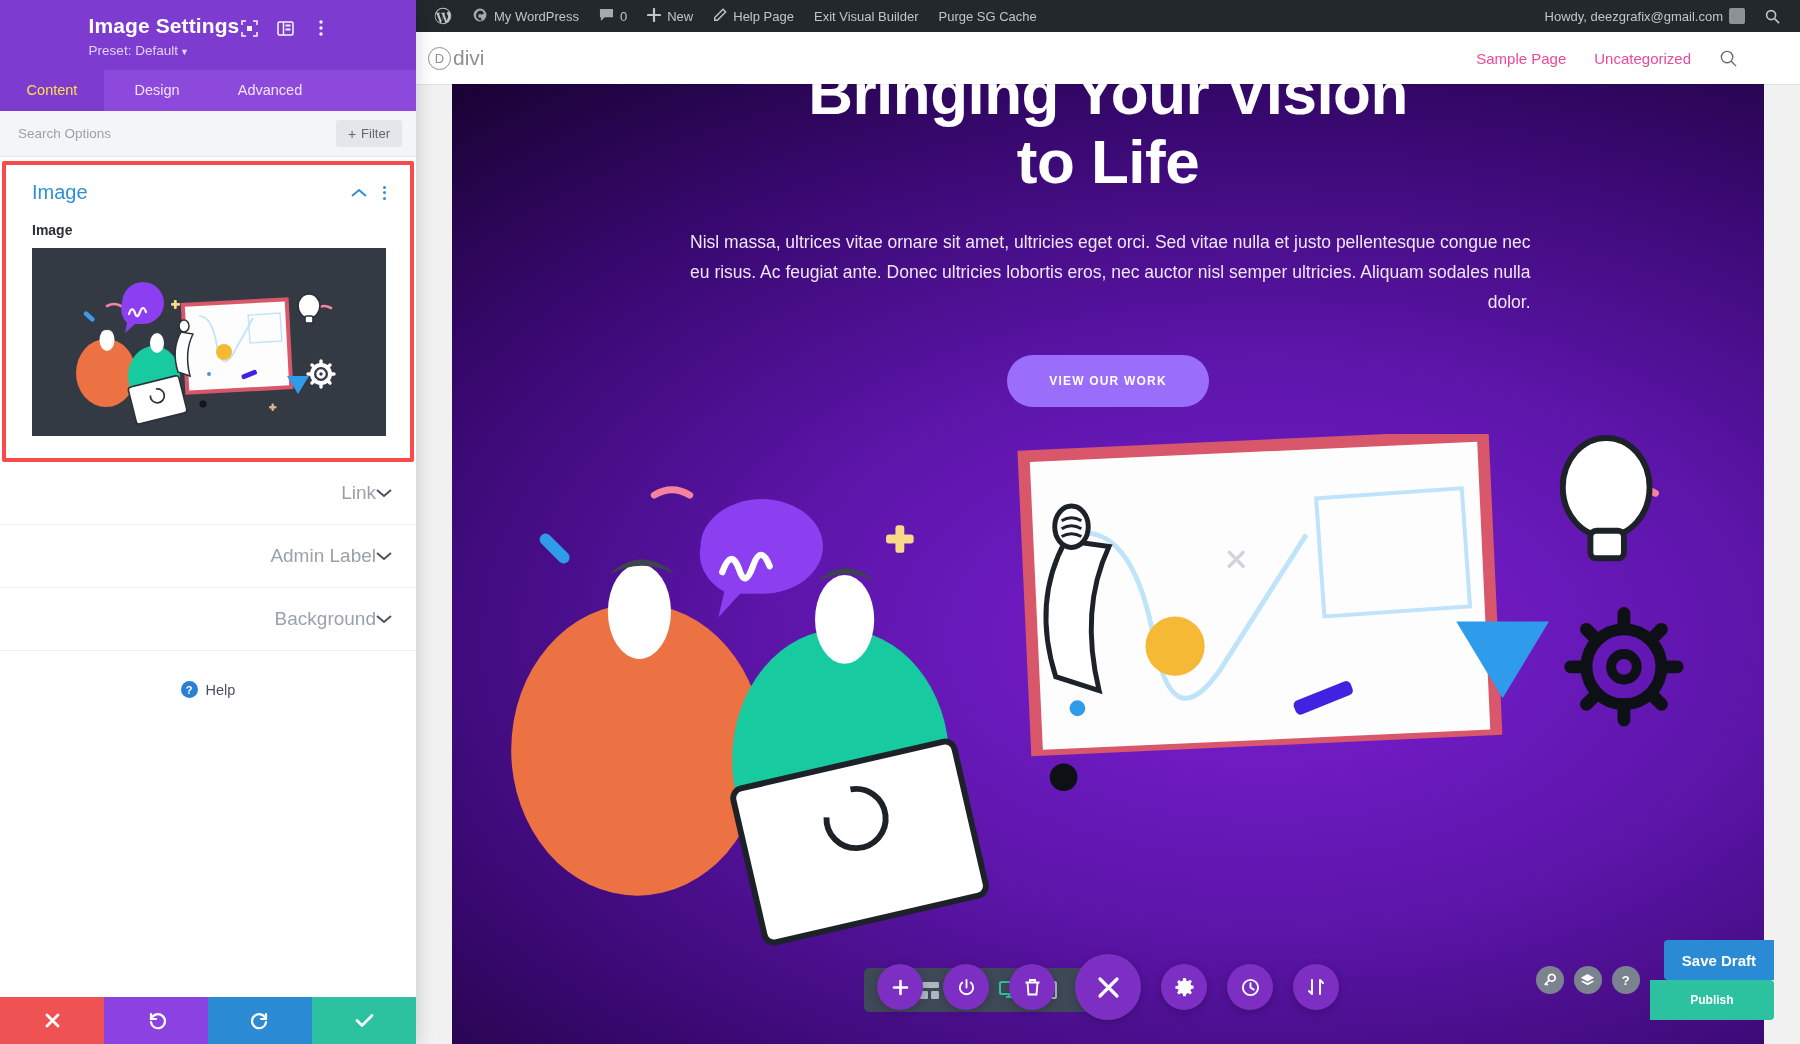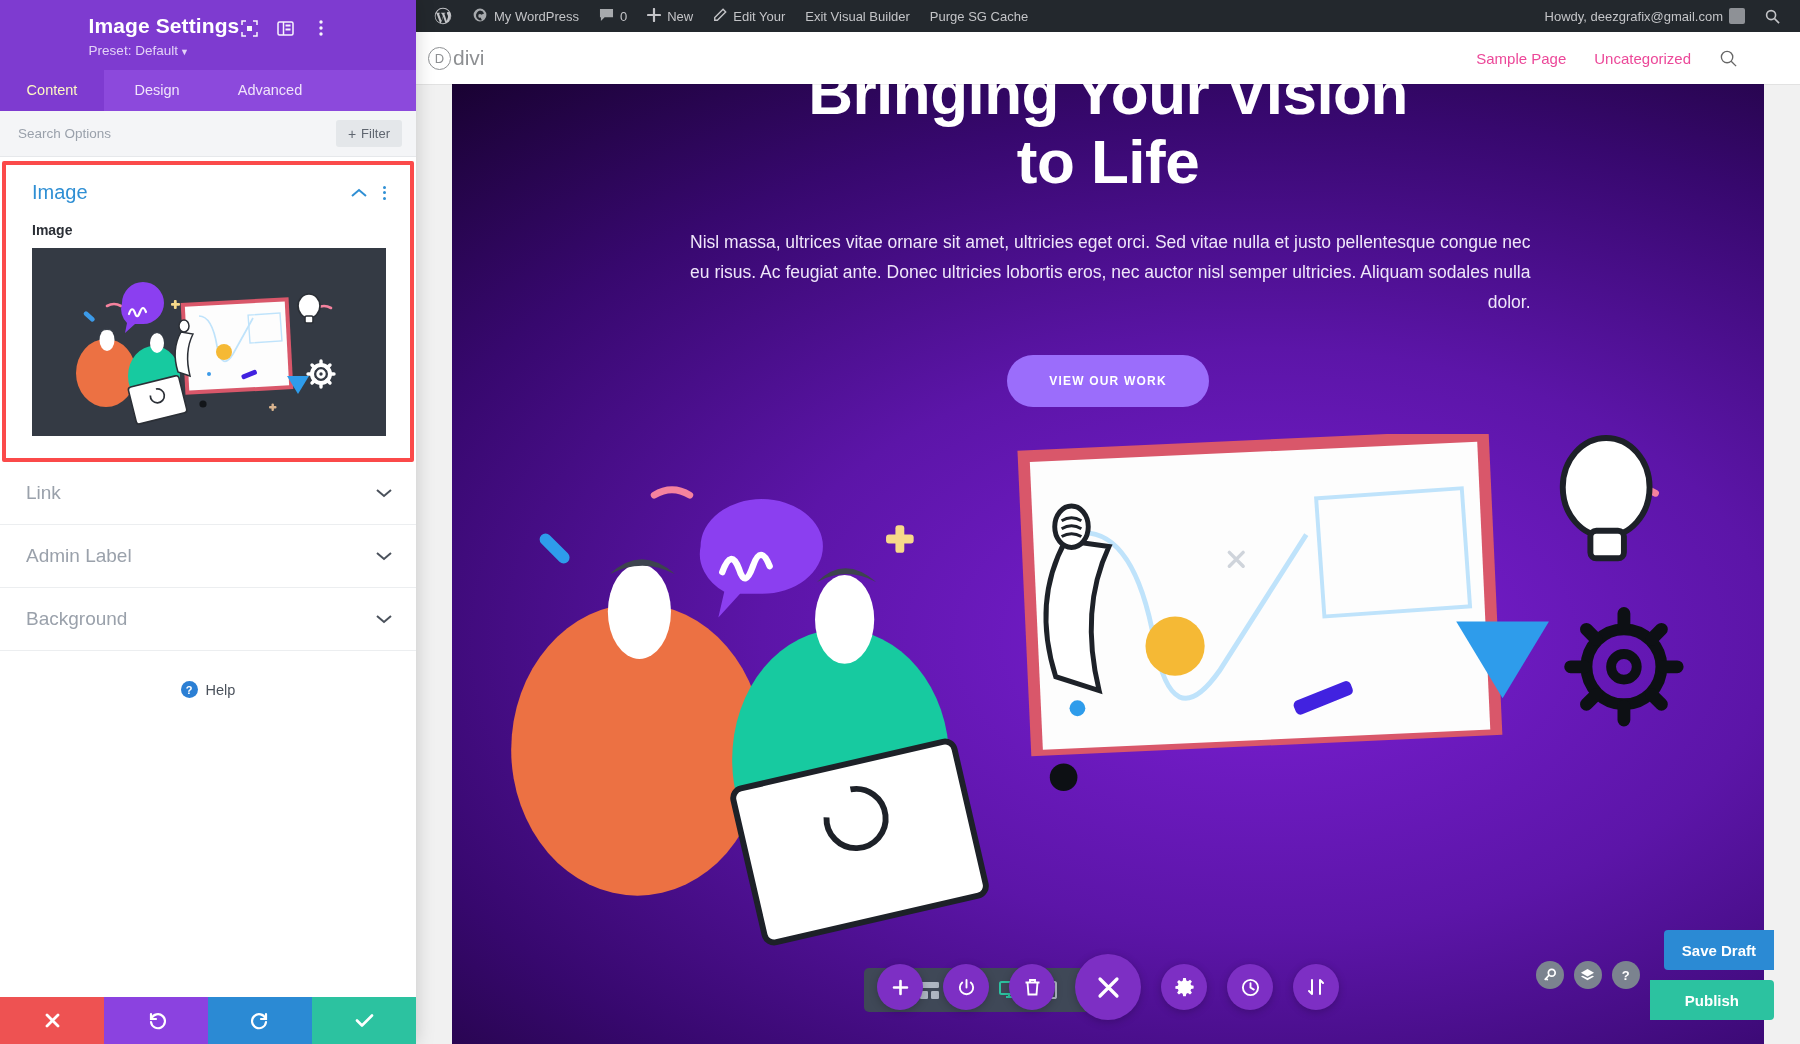--- a/index.html
+++ b/index.html
@@ -27,21 +27,21 @@
   .ph-preset .caret { font-size: 9px; margin-left: 2px; }
   .ph-icons { display: flex; gap: 16px; align-items: center; padding-top: 4px; }
   .ph-icons .icn { width: 20px; height: 20px; display: flex; align-items: center; justify-content: center; cursor: pointer; opacity: .95; }
   .ph-icons svg { display: block; }
 
   .tabs { display: flex; background: #8c49dc; }
   .tab {
     padding: 12px 0 13px; font-size: 14.5px; color: #f0e4fb;
     text-align: center; cursor: pointer; width: 104px;
   }
-  .tab.active { background: #7e3bd0; color: #fef9c3; }
+  .tab.active { background: #7e3bd0; color: #fde047; }
   .tab.design { width: 106px; }
   .tab.advanced { width: 120px; }
 
   .search-row {
     display: flex; align-items: center; justify-content: space-between;
     background: #f4f5f7; border-bottom: 1px solid #e6e8eb;
     padding: 9px 14px 9px 18px;
   }
   .search-ph { font-size: 13.5px; color: #9aa1ab; }
   .filter-btn {
@@ -66,21 +66,21 @@
   .kebab i { width: 3px; height: 3px; border-radius: 50%; background: #2f8fd4; display: block; }
 
   .field-label { font-size: 14px; font-weight: 700; color: #2b2f36; margin: 18px 0 10px; }
 
   .img-preview {
     width: 100%; height: 188px; background: #343a44;
     position: relative; overflow: hidden; cursor: pointer;
   }
 
   .sect-closed {
-    display: flex; align-items: center; justify-content: space-between;
+    display: flex; align-items: center; justify-content: flex-end;
     padding: 20px 24px 20px 26px;
     border-bottom: 1px solid #eceef0; cursor: pointer;
   }
   .sect-title-closed { font-size: 19px; color: #9aa1ab; font-weight: 400; }
   .chev-dn-grey { color: #4a515b; }
 
   .help-row { display: flex; align-items: center; justify-content: center; gap: 8px; padding: 30px 0; cursor: pointer; }
   .help-ico {
     width: 17px; height: 17px; border-radius: 50%; background: #2b7fd4; color: #fff;
     font-size: 11px; font-weight: 700; display: flex; align-items: center; justify-content: center;
@@ -170,23 +170,22 @@
     width: 28px; height: 28px; border-radius: 50%; background: #7b838f; color: #fff;
     display: flex; align-items: center; justify-content: center; cursor: pointer; font-size: 13px; font-weight: 700;
   }
   .save-draft {
     background: #2b8ad4; color: #fff; border: none; padding: 0 18px; height: 40px;
     border-radius: 4px 0 0 4px; font-size: 15px; font-weight: 700; cursor: pointer; margin-left: 14px;
     font-family: "Liberation Sans", sans-serif;
   }
   .publish {
     background: #2cc2a0; color: #fff; border: none; padding: 0 5px; height: 40px;
-    border-radius: 0 4px 4px 0; font-size: 15px; font-weight: 700; cursor: pointer;
+    border-radius: 0 4px 4px 0; font-size: 12px; font-weight: 700; cursor: pointer;
     font-family: "Liberation Sans", sans-serif;
-    margin-top: 10px;
   }
   .pub-group { display: flex; flex-direction: column; }
 </style>
 </head>
 <body>
 
 <div class="app">
 
   <aside class="panel">
 
@@ -409,21 +408,21 @@
             </svg>
         </span>
         <span>New</span>
       </div>
       <div class="ab-item">
         <span>
           <svg width="14" height="14" viewBox="0 0 16 16" fill="none" stroke="#c3c4c7" stroke-width="1.6">
               <path d="M11.5 1.5l3 3L5 14H2v-3z"></path>
             </svg>
         </span>
-        <span>Edit Your</span>
+        <span>Help Page</span>
       </div>
       <div class="ab-item">Exit Visual Builder</div>
       <div class="ab-item">Purge SG Cache</div>
       <div class="ab-spacer"></div>
       <div class="ab-item">
         <span>Howdy, deezgrafix@gmail.com</span>
         <span class="ab-avatar"></span>
       </div>
       <div class="ab-item">
         <svg width="15" height="15" viewBox="0 0 16 16" fill="none" stroke="#c3c4c7" stroke-width="1.7">

